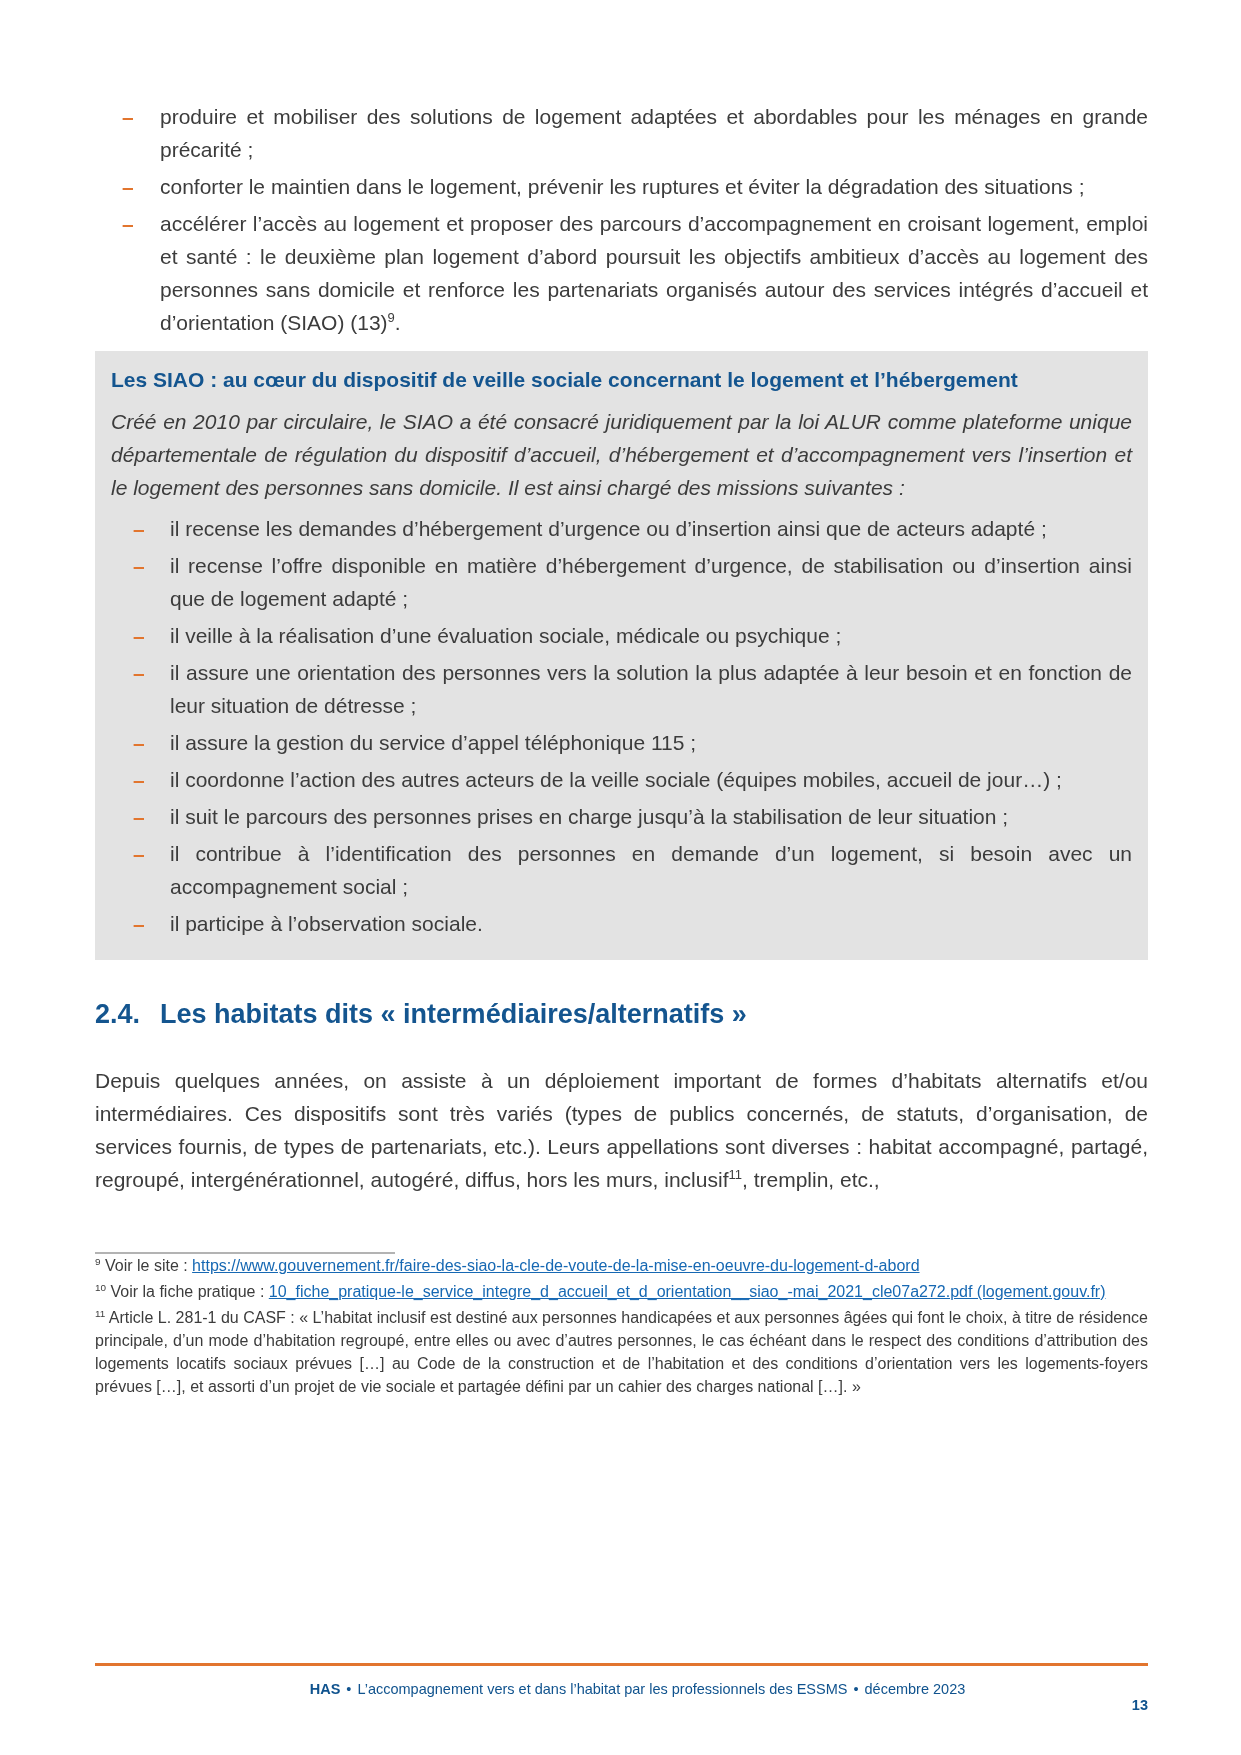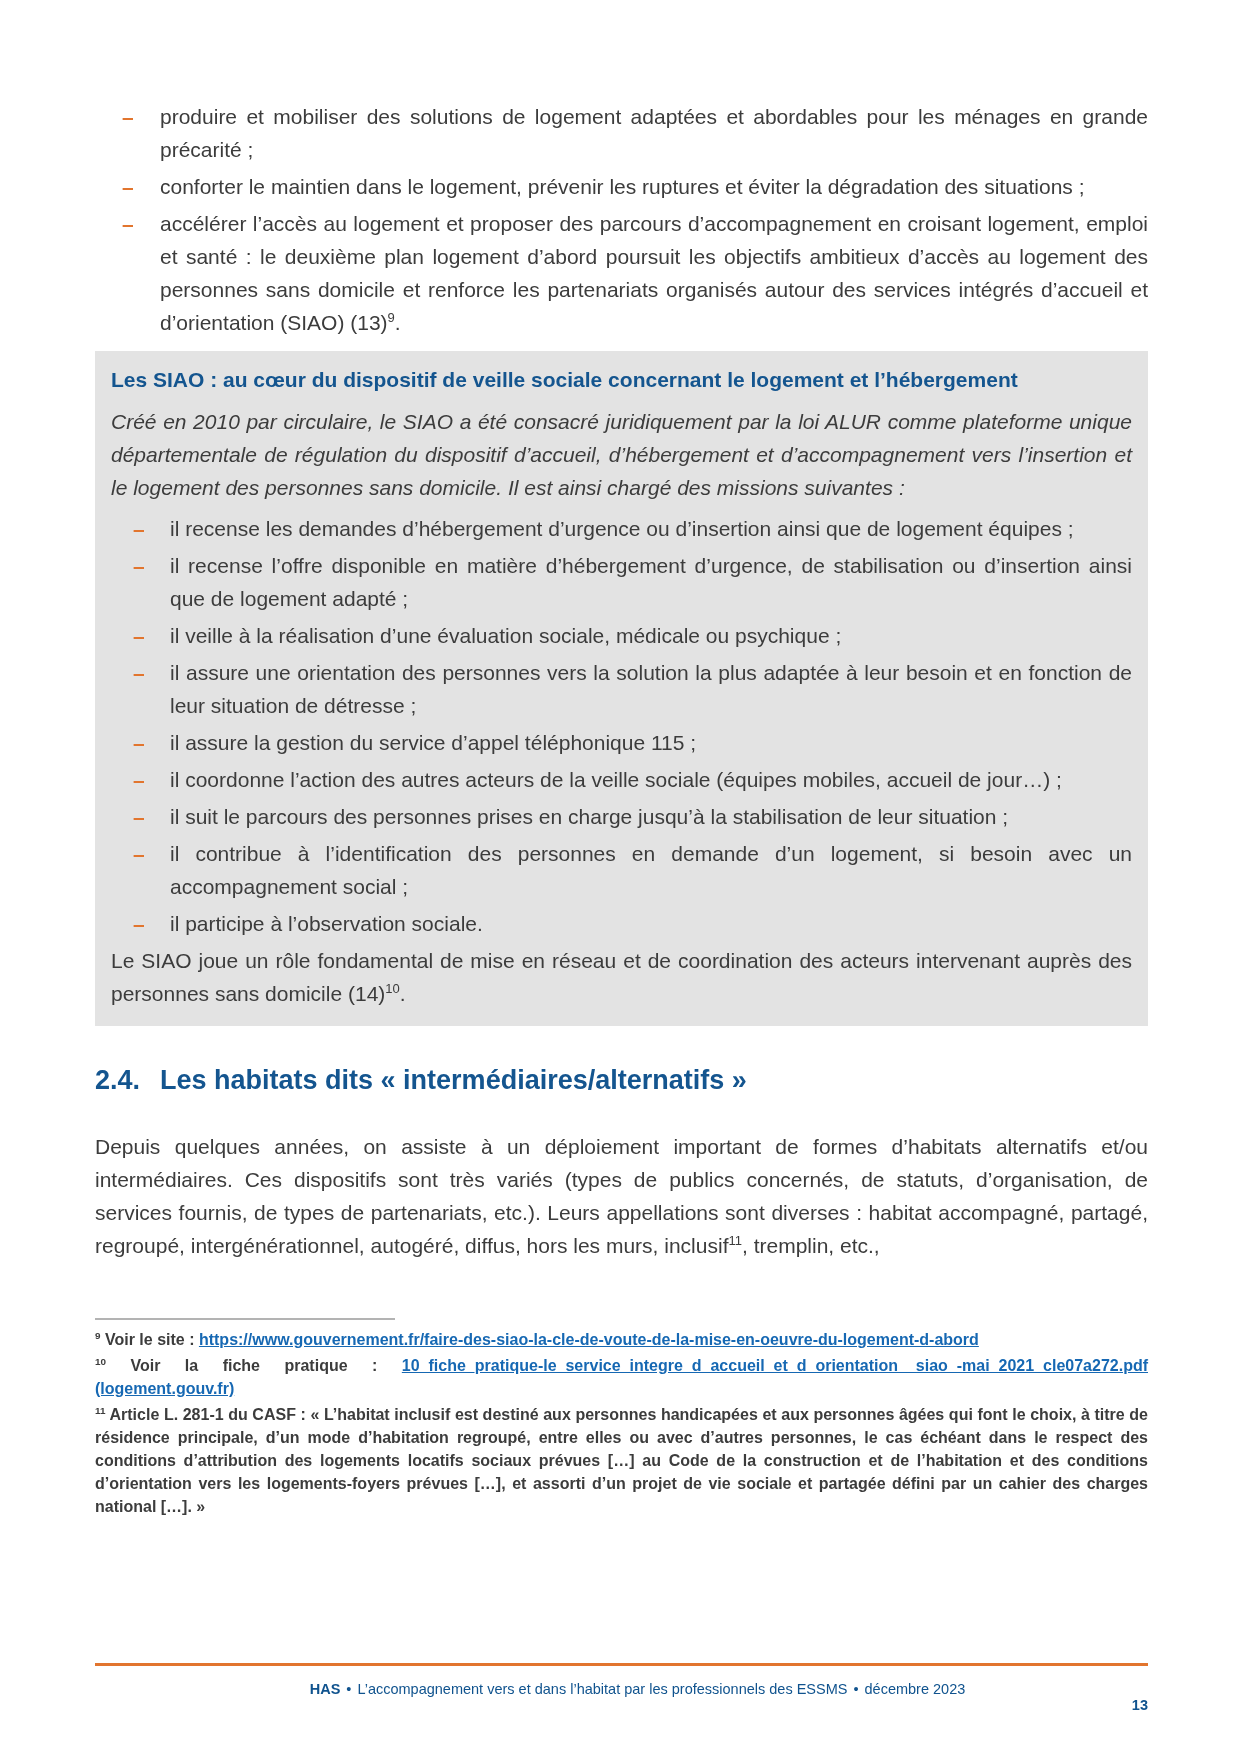--- a/index.html
+++ b/index.html
@@ -32,21 +32,21 @@
   .box-outro { margin:4px 0 0 0; text-align:justify; }
 
   
   .section-heading { margin:36px 0 16px 0; font-size:27px; line-height:36px; font-weight:bold; color:#14558f; }
   .sec-num { margin-right:20px; }
 
   .body-par { margin:32px 0 0 0; text-align:justify; }
 
   
   .fn-sep { margin-top:56px; width:300px; height:2px; background:#b3b3b3; }
-  .footnotes { margin-top:8px; font-size:16px; line-height:23px;font-weight:bold; }
+  .footnotes { font-size:16px; line-height:23px; }
   .fn { margin:0 0 3px 0; text-align:justify; }
   .fn-link { color:#1668b3; text-decoration:underline; overflow-wrap:break-word; word-break:break-word; }
 
   
   .page-footer { position:absolute; left:95px; right:93px; top:1663px; }
   .footer-rule { height:3px; background:#e2752e; }
   .footer-line { position:relative; margin-top:13px; text-align:center;
                  font-size:14.5px; line-height:20px; color:#10538e; }
   .footer-brand { font-weight:bold;padding-left:32px; }
   .sep { margin:0 6px; }
@@ -71,21 +71,21 @@
       <span class="li-text"><span>accélérer l’accès au logement et proposer des parcours d’accompagnement en croisant logement, emploi et santé : le deuxième plan logement d’abord poursuit les objectifs ambitieux d’accès au logement des personnes sans domicile et renforce les partenariats organisés autour des services intégrés d’accueil et d’orientation (SIAO) (13)</span><sup>9</sup><span>.</span></span>
     </li>
   </ul>
 
   <section class="siao-box">
     <h2 class="box-title">Les SIAO : au cœur du dispositif de veille sociale concernant le logement et l’hébergement</h2>
     <p class="box-par">Créé en 2010 par circulaire, le SIAO a été consacré juridiquement par la loi ALUR comme plateforme unique départementale de régulation du dispositif d’accueil, d’hébergement et d’accompagnement vers l’insertion et le logement des personnes sans domicile. Il est ainsi chargé des missions suivantes :</p>
     <ul class="dash-list box-list">
       <li>
         <span class="dash">–</span>
-        <span class="li-text">il recense les demandes d’hébergement d’urgence ou d’insertion ainsi que de logement équipes ;</span>
+        <span class="li-text">il recense les demandes d’hébergement d’urgence ou d’insertion ainsi que de acteurs adapté ;</span>
       </li>
       <li>
         <span class="dash">–</span>
         <span class="li-text">il recense l’offre disponible en matière d’hébergement d’urgence, de stabilisation ou d’insertion ainsi que de logement adapté ;</span>
       </li>
       <li>
         <span class="dash">–</span>
         <span class="li-text">il veille à la réalisation d’une évaluation sociale, médicale ou psychique ;</span>
       </li>
       <li>
@@ -106,21 +106,20 @@
       </li>
       <li>
         <span class="dash">–</span>
         <span class="li-text">il contribue à l’identification des personnes en demande d’un logement, si besoin avec un accompagnement social ;</span>
       </li>
       <li>
         <span class="dash">–</span>
         <span class="li-text">il participe à l’observation sociale.</span>
       </li>
     </ul>
-    <p class="box-outro"><span>Le SIAO joue un rôle fondamental de mise en réseau et de coordination des acteurs intervenant auprès des personnes sans domicile (14)</span><sup>10</sup><span>.</span></p>
   </section>
 
   <h1 class="section-heading">
     <span class="sec-num">2.4.</span><span class="sec-title">Les habitats dits « intermédiaires/alternatifs »</span>
   </h1>
 
   <p class="body-par"><span>Depuis quelques années, on assiste à un déploiement important de formes d’habitats alternatifs et/ou intermédiaires. Ces dispositifs sont très variés (types de publics concernés, de statuts, d’organisation, de services fournis, de types de partenariats, etc.). Leurs appellations sont diverses : habitat accompagné, partagé, regroupé, intergénérationnel, autogéré, diffus, hors les murs, inclusif</span><sup>11</sup><span>, tremplin, etc.,</span></p>
 
   <div class="fn-sep"></div>
 

